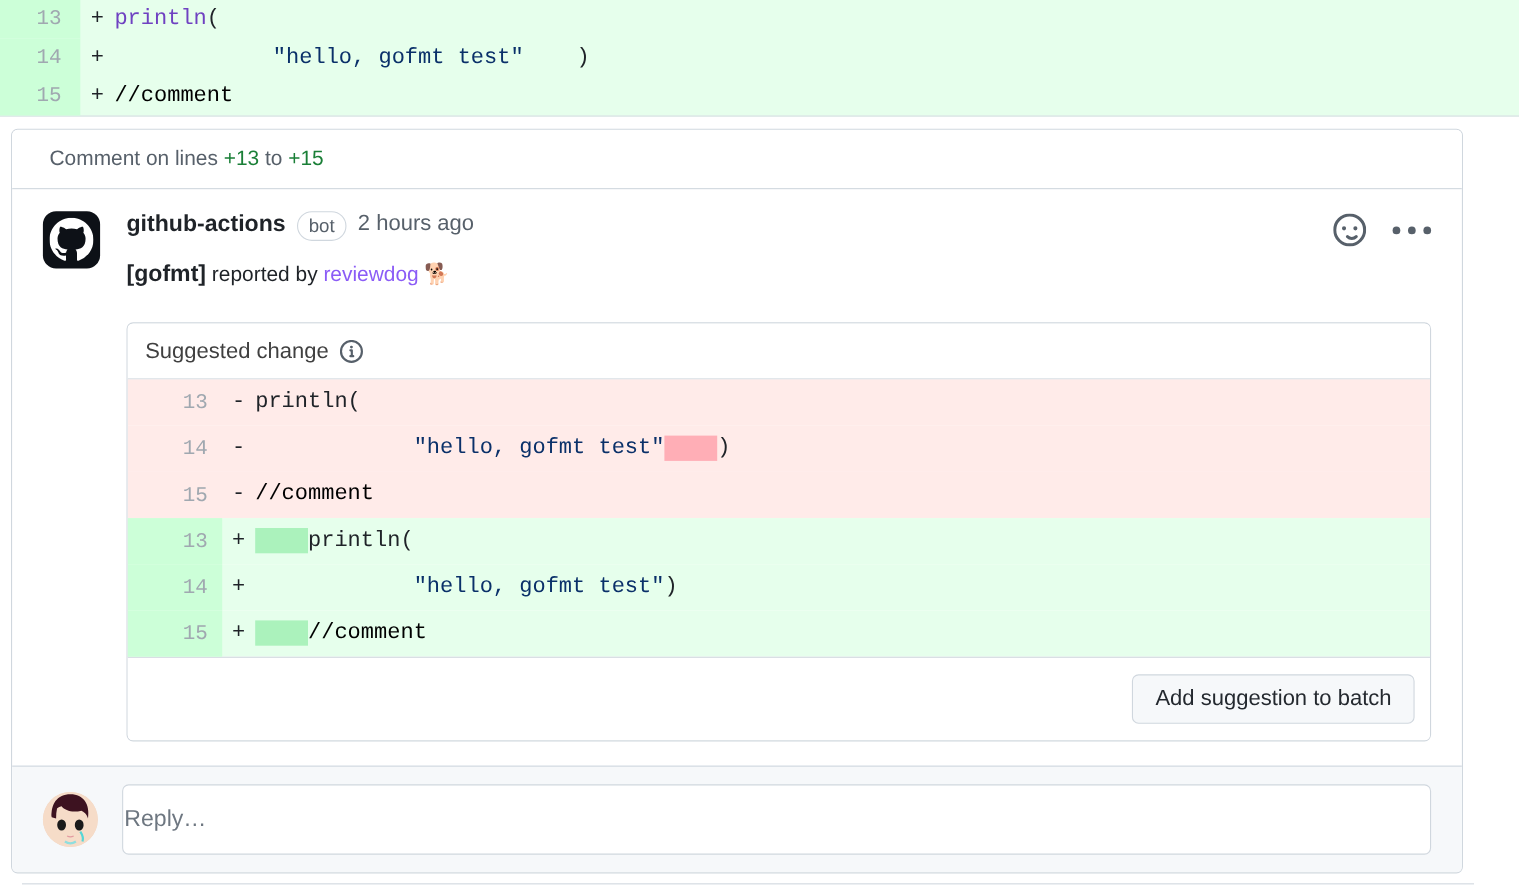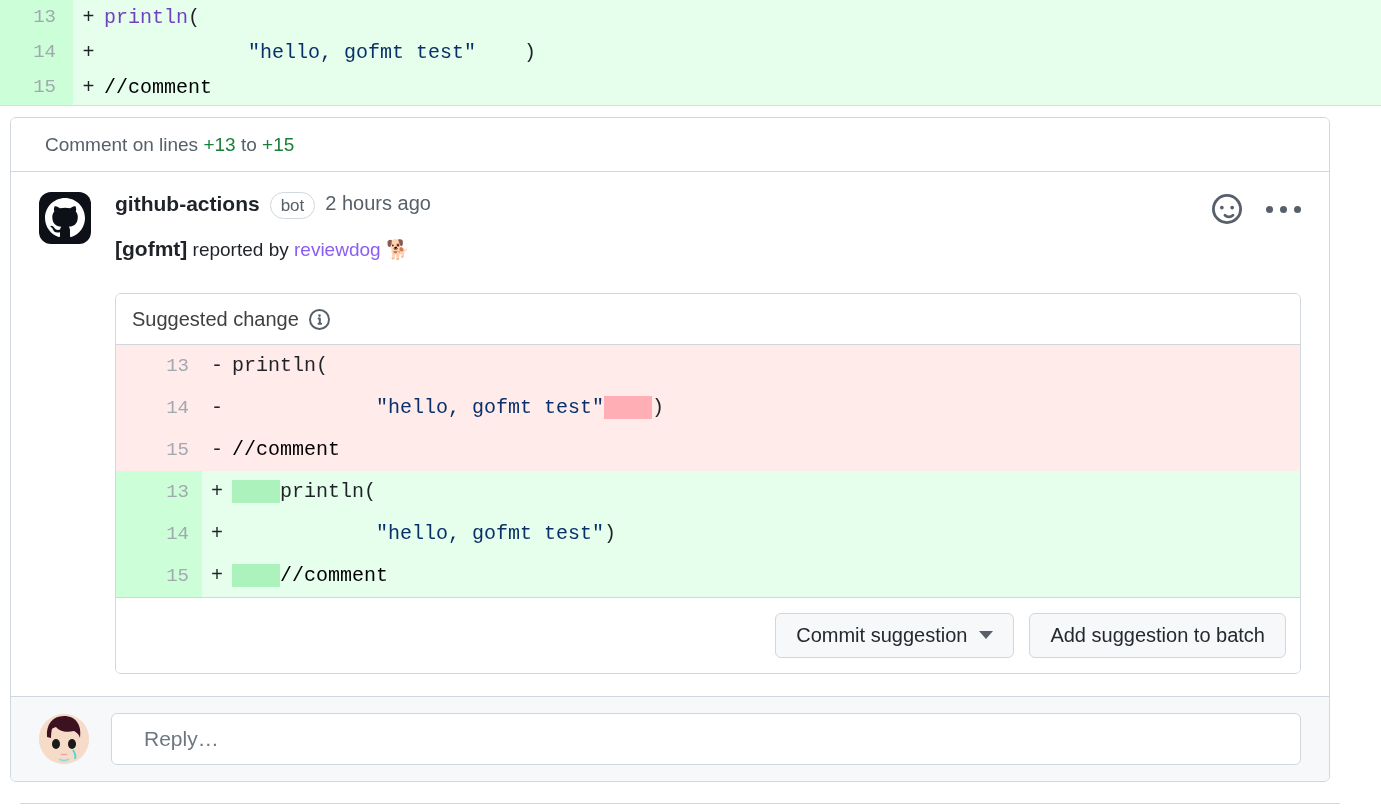--- a/index.html
+++ b/index.html
@@ -261,25 +261,25 @@
   .avatar-user {
     width: 50px; height: 50px;
     flex: 0 0 50px;
     border-radius: 50%;
     overflow: hidden;
     background: #f2d7c5;
     position: relative;
   }
   .reply-input {
     flex: 1 1 auto;
-    height: 52px;
+    height: 64px;
     border: 1px solid #d0d7de;
     border-radius: 6px;
     background: #ffffff;
-    padding: 0 32px;
+    padding: 0 1px;
     font-size: 21px;
     color: #1f2328;
     font-family: "Liberation Sans", sans-serif;
     outline: none;
   }
   .reply-input::placeholder { color: #6e7781; }
 
   
   .bottom-sliver {
     position: absolute;
@@ -338,24 +338,20 @@
         <div class="sdiff" id="sugg-diff">
             <div class="sdl del"><span class="sg">13</span><span class="sm">-</span><span class="sc"><span>println(</span></span></div>
             <div class="sdl del"><span class="sg">14</span><span class="sm">-</span><span class="sc"><span>            </span><span class="tok-str">"hello, gofmt test"</span><span class="ws-del">    </span><span>)</span></span></div>
             <div class="sdl del"><span class="sg">15</span><span class="sm">-</span><span class="sc"><span class="tok-com">//comment</span></span></div>
             <div class="sdl add"><span class="sg">13</span><span class="sm">+</span><span class="sc"><span class="ws-add">    </span><span>println(</span></span></div>
             <div class="sdl add"><span class="sg">14</span><span class="sm">+</span><span class="sc"><span>            </span><span class="tok-str">"hello, gofmt test"</span><span>)</span></span></div>
             <div class="sdl add"><span class="sg">15</span><span class="sm">+</span><span class="sc"><span class="ws-add">    </span><span class="tok-com">//comment</span></span></div>
           </div>
 
         <div class="suggestion-actions">
-          <button class="btn">
-            <span>Commit suggestion</span>
-            <span class="caret"></span>
-          </button>
           <button class="btn">
             <span>Add suggestion to batch</span>
           </button>
         </div>
       </div>
 
       <div class="comment-foot-pad"></div>
     </div>
 
     <div class="head-actions">

